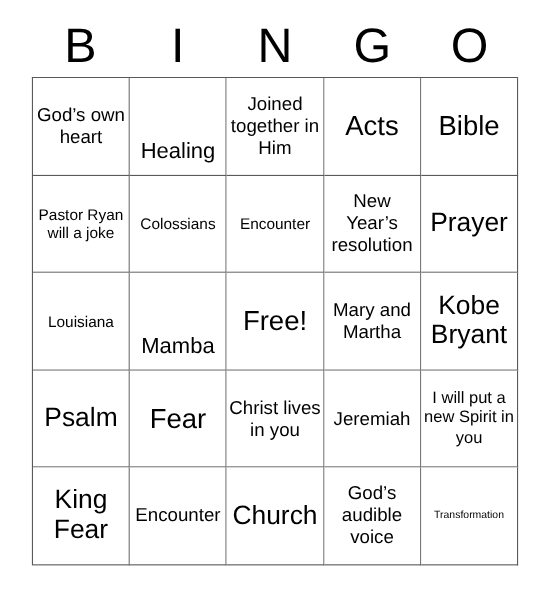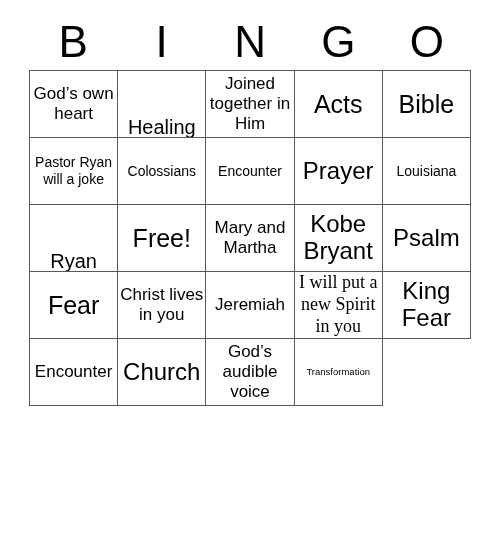--- a/index.html
+++ b/index.html
@@ -44,21 +44,21 @@
     color: #000000;
     user-select: none;
   }
 
   
   #bingo-grid {
     position: absolute;
     left: 29px;
     top: 70px;
     width: 442px;
-    height: 336px;
+    height: 444px;
     display: grid;
     grid-template-columns: repeat(5, 1fr);
     grid-template-rows: repeat(5, 1fr);
     border-top: 1px solid #595959;
     border-left: 1px solid #595959;
     box-sizing: border-box;
     background: #ffffff;
   }
   .bingo-cell {
     border-right: 1px solid #595959;
@@ -79,21 +79,21 @@
     color: #000000;
     word-wrap: break-word;
   }
 
   
   .fs-xxl .cell-text { font-size: 25px; line-height: 1.12; }
   .fs-xl  .cell-text { font-size: 24px; line-height: 1.12; }
   .fs-lg  .cell-text { font-size: 20px; line-height: 1.15; margin-top: 47px; }
   .fs-md  .cell-text { font-size: 17px; line-height: 1.18; }
   .fs-sm  .cell-text { font-size: 14px; line-height: 1.2; }
-  .fs-xs  .cell-text { font-size: 18px; line-height: 1.22; font-family: Liberation Serif, serif; }
+  .fs-xs  .cell-text { font-size: 15px; line-height: 1.22; }
   .fs-xxs .cell-text { font-size: 9.5px;  line-height: 1.25; }
 </style>
 </head>
 <body>
 
 <div id="bingo-card">
 
   <div id="bingo-header">
     <div class="header-cell">B</div>
     <div class="header-cell">I</div>
@@ -122,29 +122,32 @@
 
     <div class="bingo-cell fs-sm">
         <span class="cell-text">Pastor Ryan will a joke</span>
       </div>
     <div class="bingo-cell fs-sm">
         <span class="cell-text">Colossians</span>
       </div>
     <div class="bingo-cell fs-sm">
         <span class="cell-text">Encounter</span>
       </div>
+    <div class="bingo-cell fs-md">
+        <span class="cell-text">New Year’s resolution</span>
+      </div>
     <div class="bingo-cell fs-xl">
         <span class="cell-text">Prayer</span>
       </div>
 
     <div class="bingo-cell fs-sm">
         <span class="cell-text">Louisiana</span>
       </div>
     <div class="bingo-cell fs-lg">
-        <span class="cell-text">Ryan</span>
+        <span class="cell-text">Mamba</span>
       </div>
     <div class="bingo-cell fs-xxl">
         <span class="cell-text">Free!</span>
       </div>
     <div class="bingo-cell fs-md">
         <span class="cell-text">Mary and Martha</span>
       </div>
     <div class="bingo-cell fs-xl">
         <span class="cell-text">Kobe Bryant</span>
       </div>

